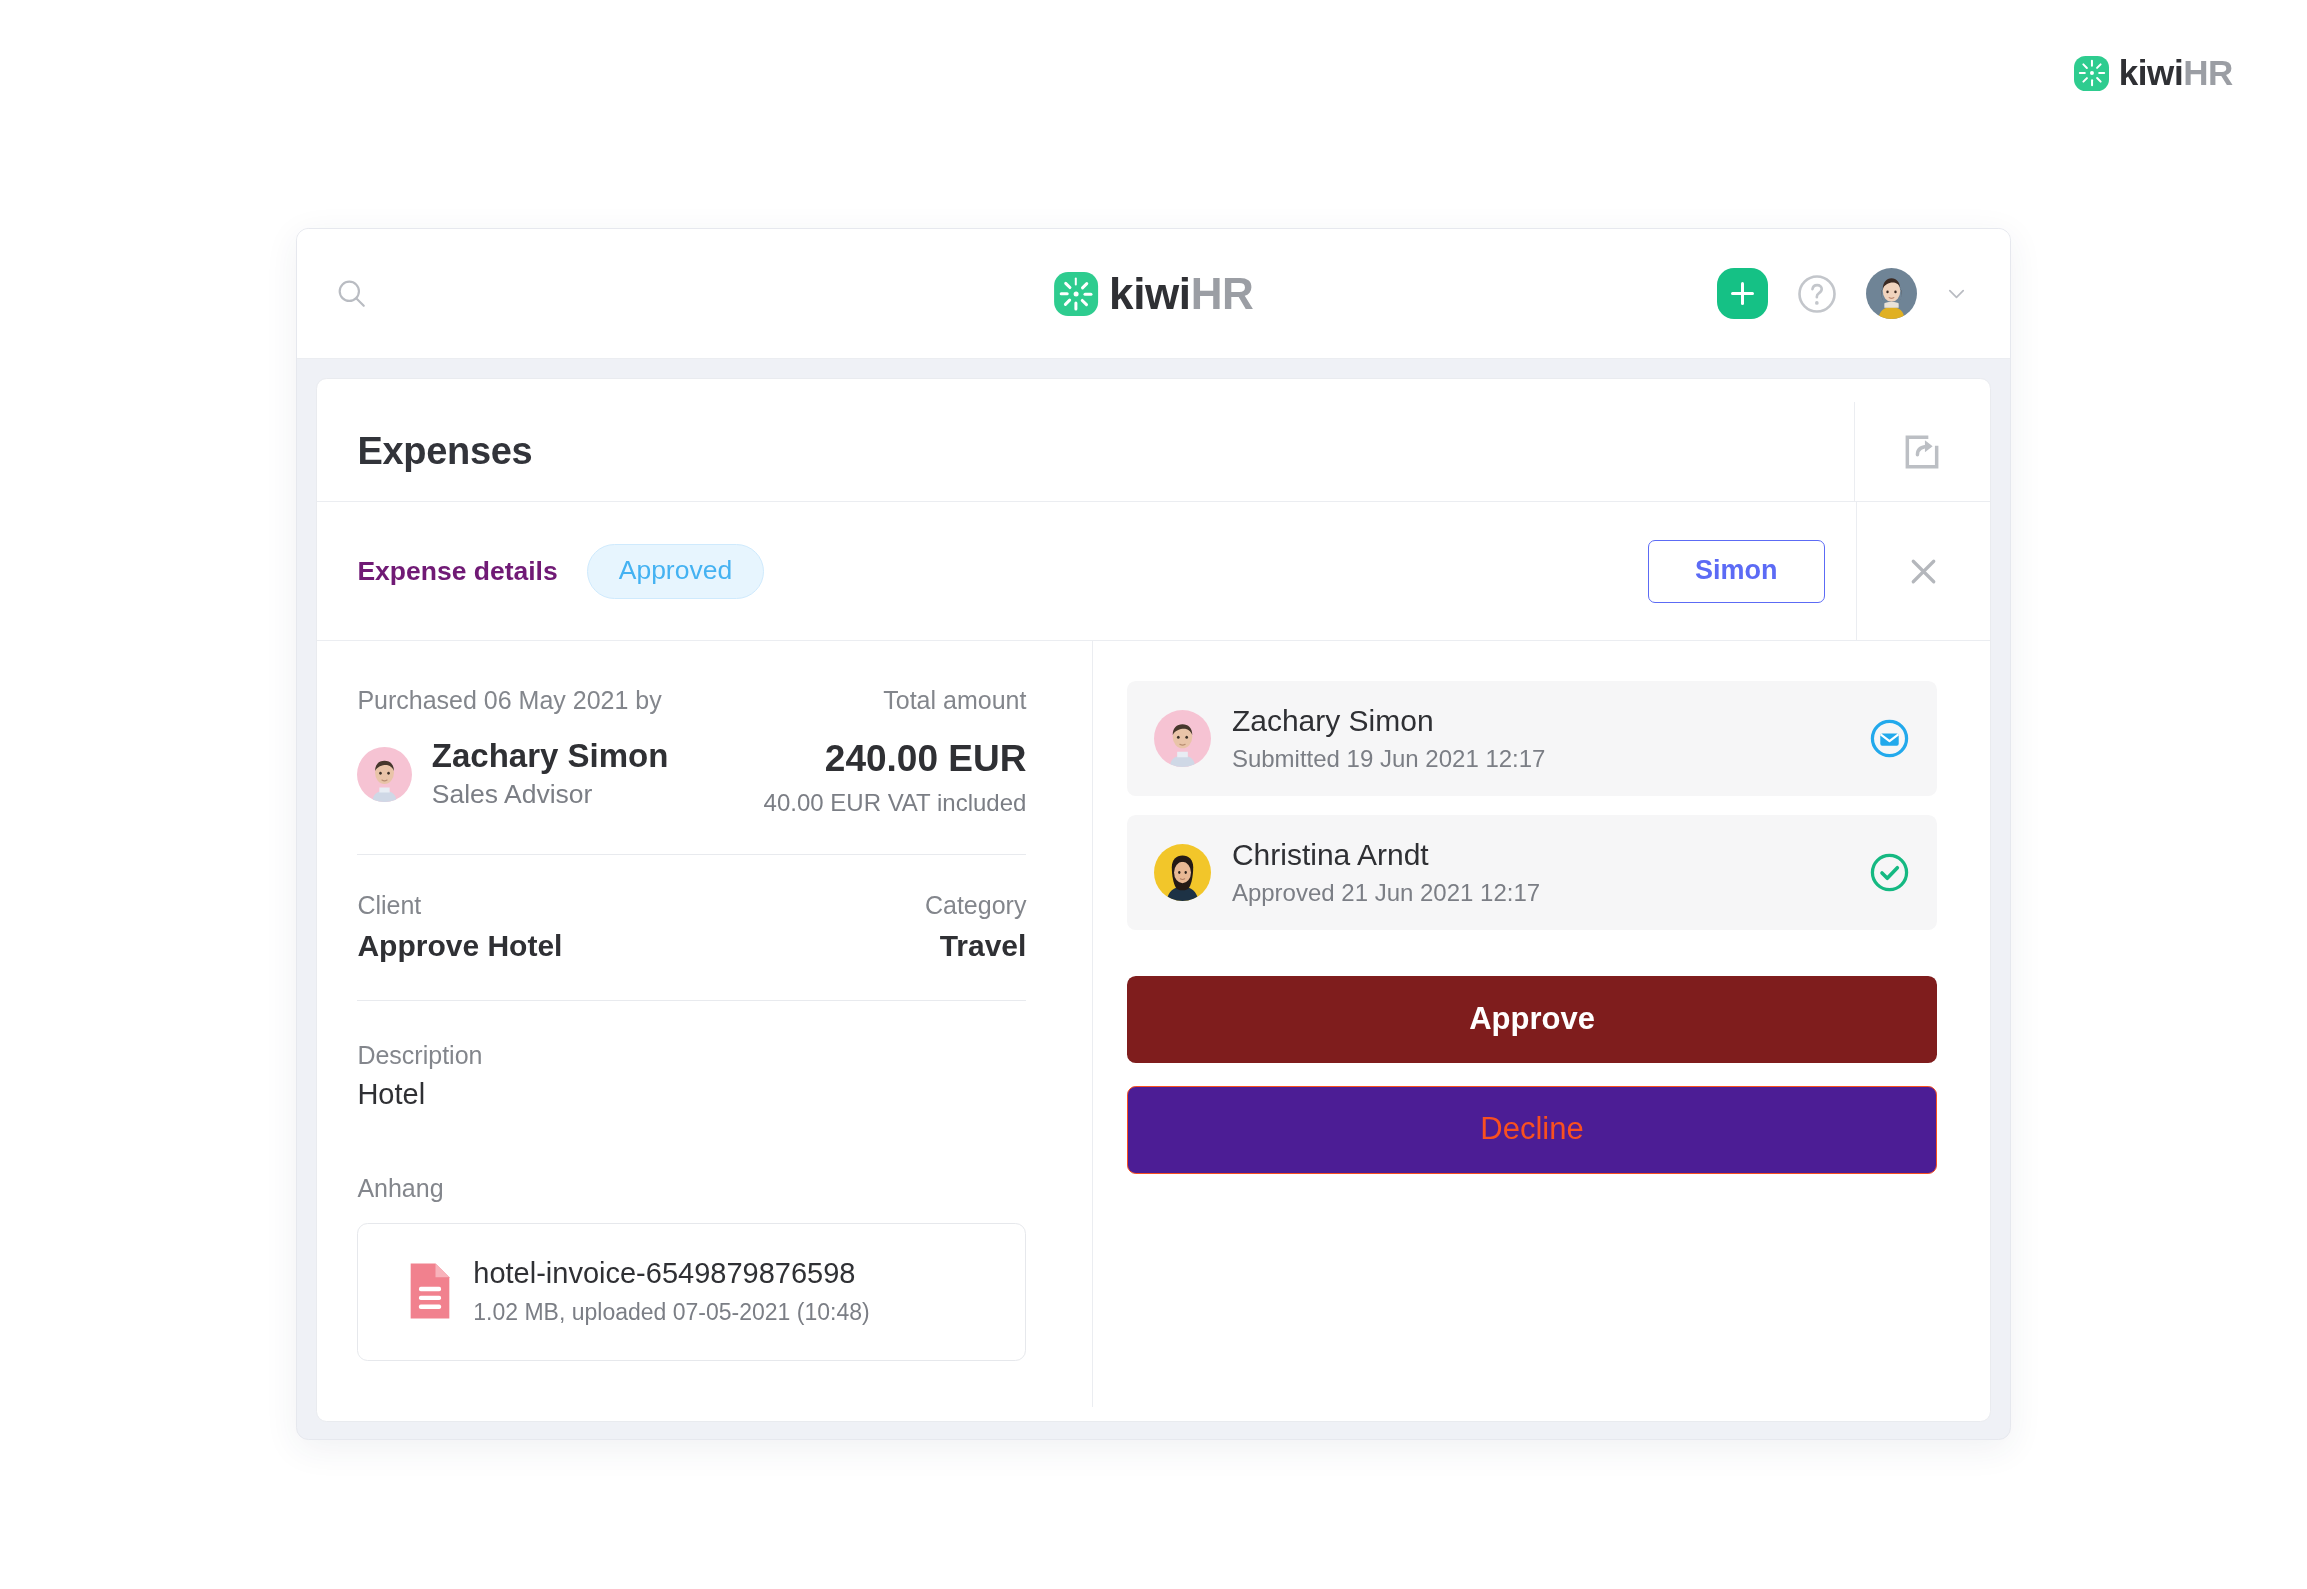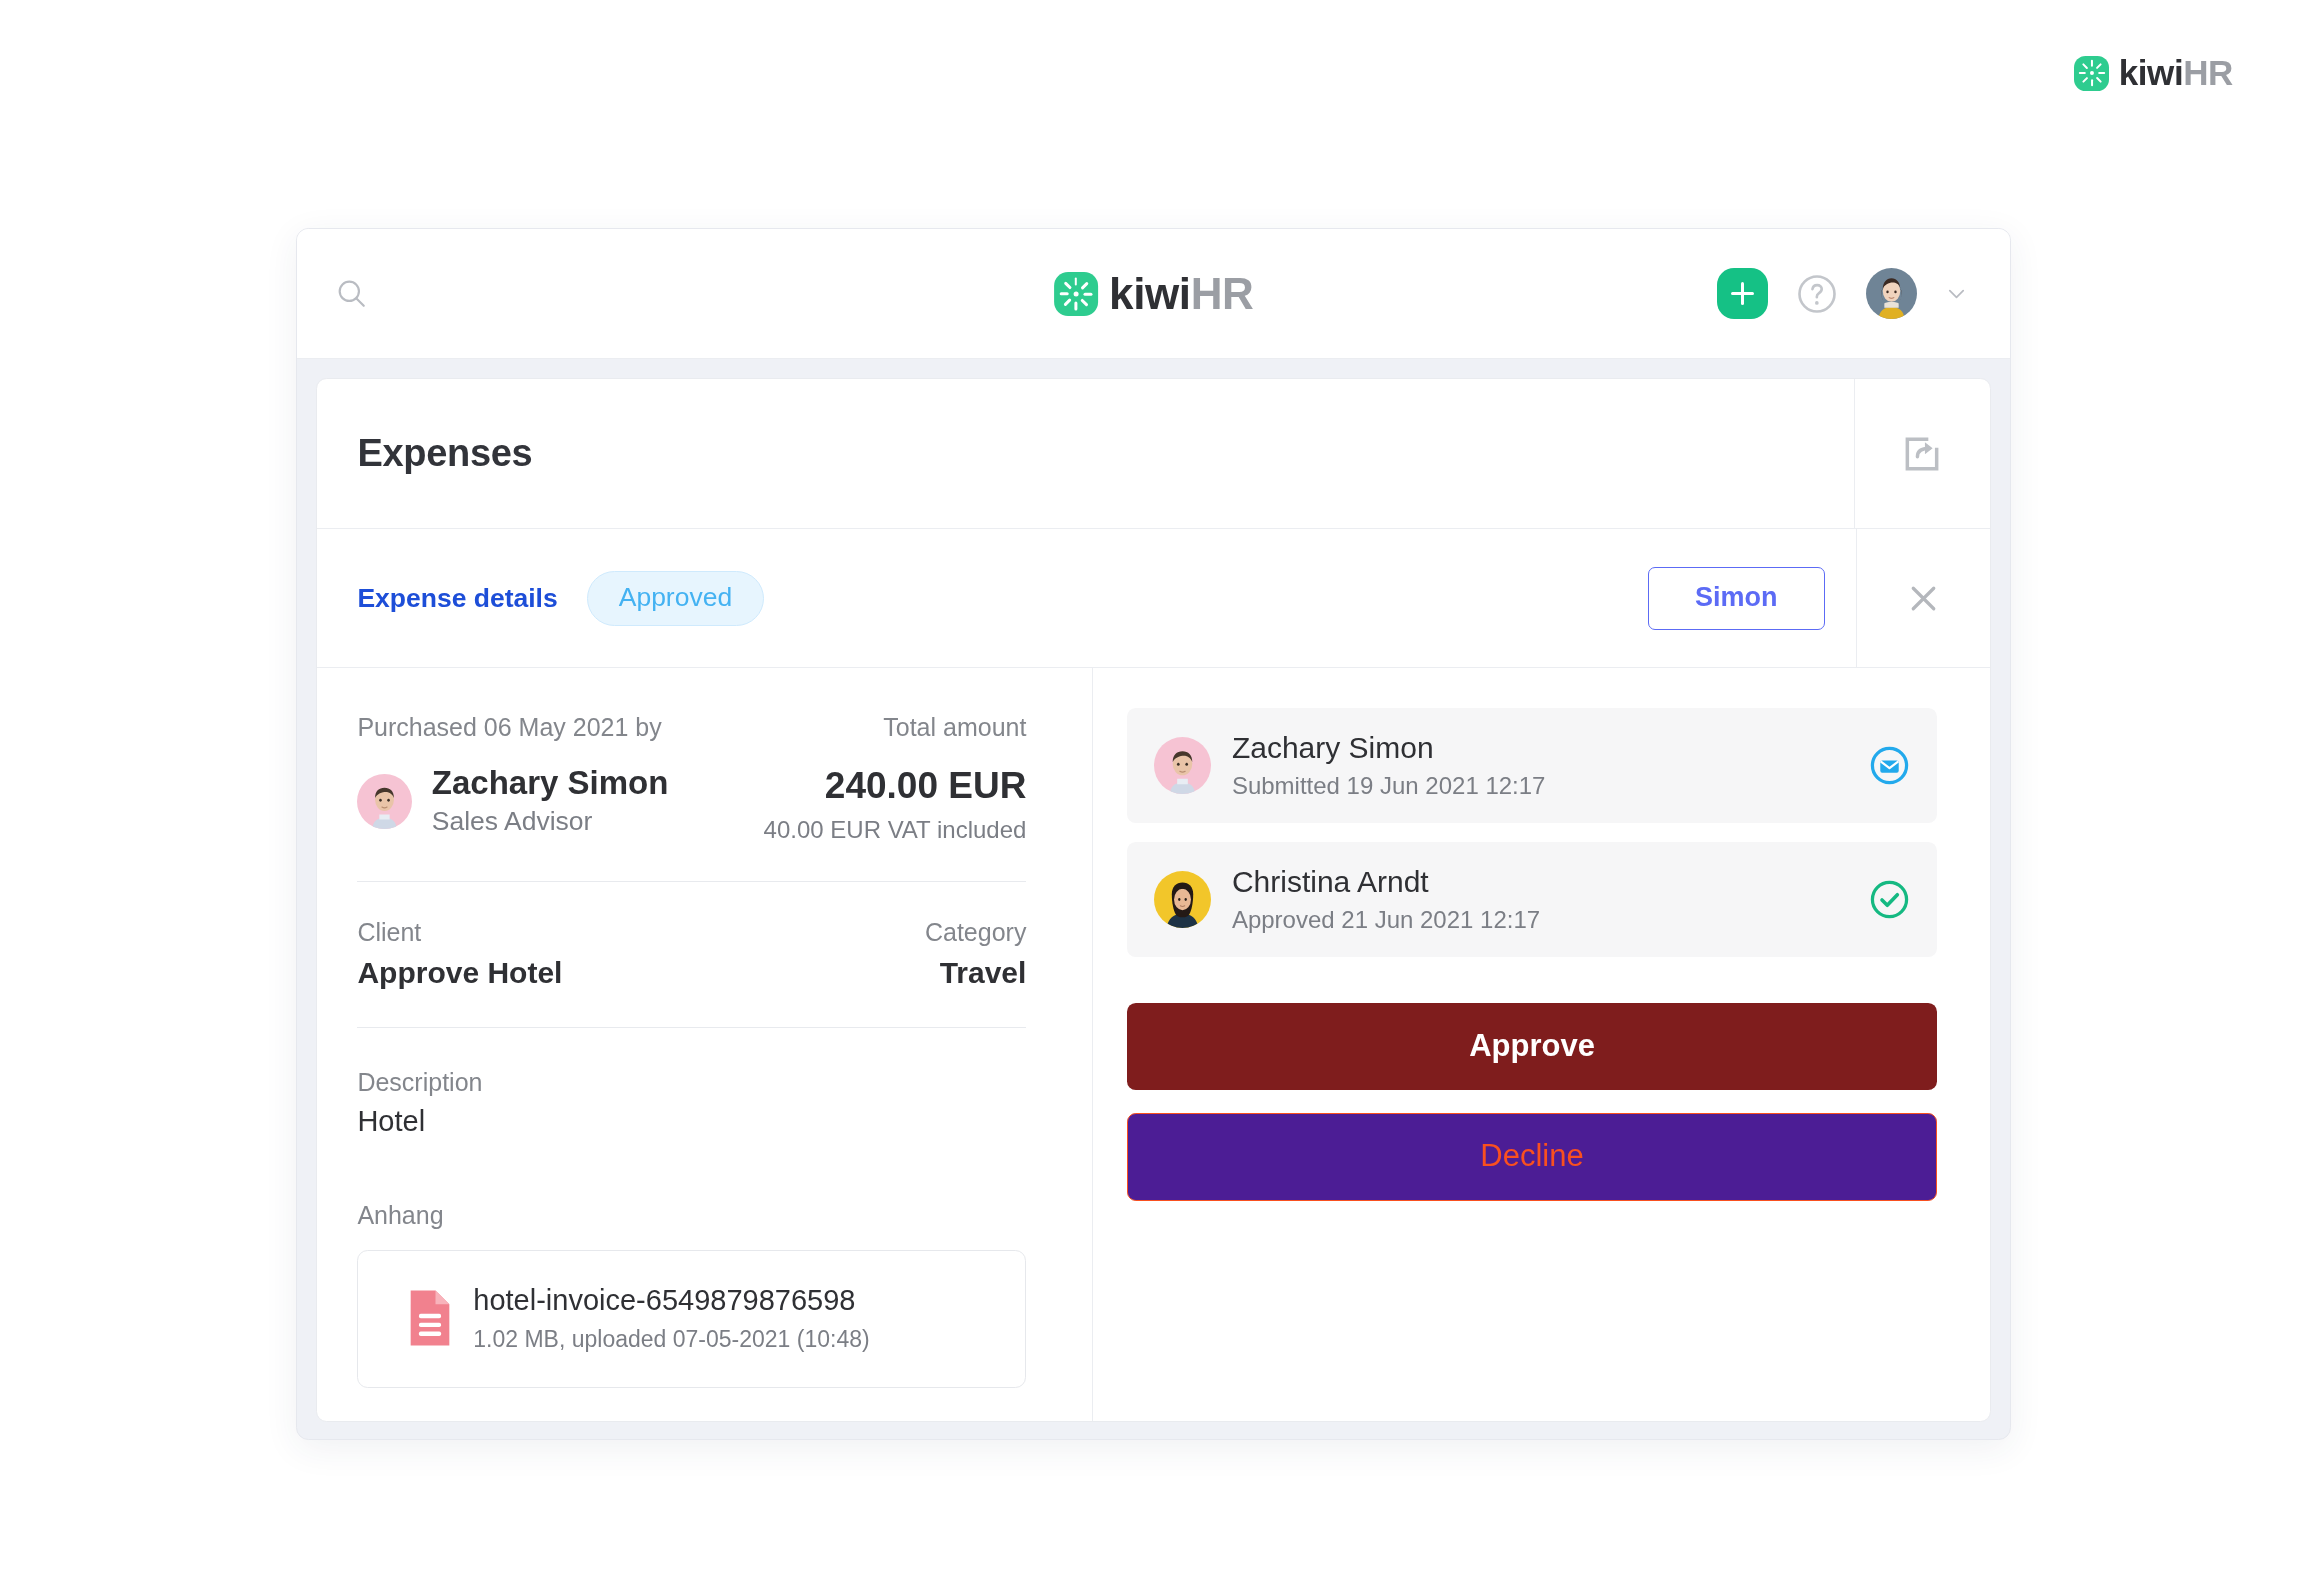--- a/index.html
+++ b/index.html
@@ -98,24 +98,25 @@
   
   #content-card {
     margin: 19.4px 19.4px 0 19.4px;
     background: #ffffff;
     border: 0.9px solid #e9ebef;
     border-radius: 10.6px;
     overflow: hidden;
     height: 1044px;
   }
   #card-header {
-    height: 150px;
+    height: 100px;
     display: flex; align-items: center;
     border-bottom: 0.9px solid #ebedf1;
     padding-left: 40px;
+    margin-top: 23px;
   }
   #page-title {
     font-size: 38px; font-weight: bold; color: #32343a;
     letter-spacing: -0.3px;
   }
   #export-cell {
     margin-left: auto;
     width: 136px; height: 100%;
     border-left: 0.9px solid #ebedf1;
     display: flex; align-items: center; justify-content: center;
@@ -123,21 +124,21 @@
   }
 
   
   #details-header {
     height: 139px;
     display: flex; align-items: center;
     padding-left: 40px;
     border-bottom: 0.9px solid #ebedf1;
   }
   #details-title {
-    font-size: 26.5px; font-weight: bold; color: #1d4ed8;
+    font-size: 26.5px; font-weight: bold; color: #701a75;
   }
   #status-badge {
     margin-left: 29px;
     background: #e7f5fe;
     border: 0.9px solid #cfeafd;
     color: #44b2f2;
     font-size: 26.5px;
     border-radius: 35px;
     padding: 12.4px 31px 14px;
     line-height: 1;

